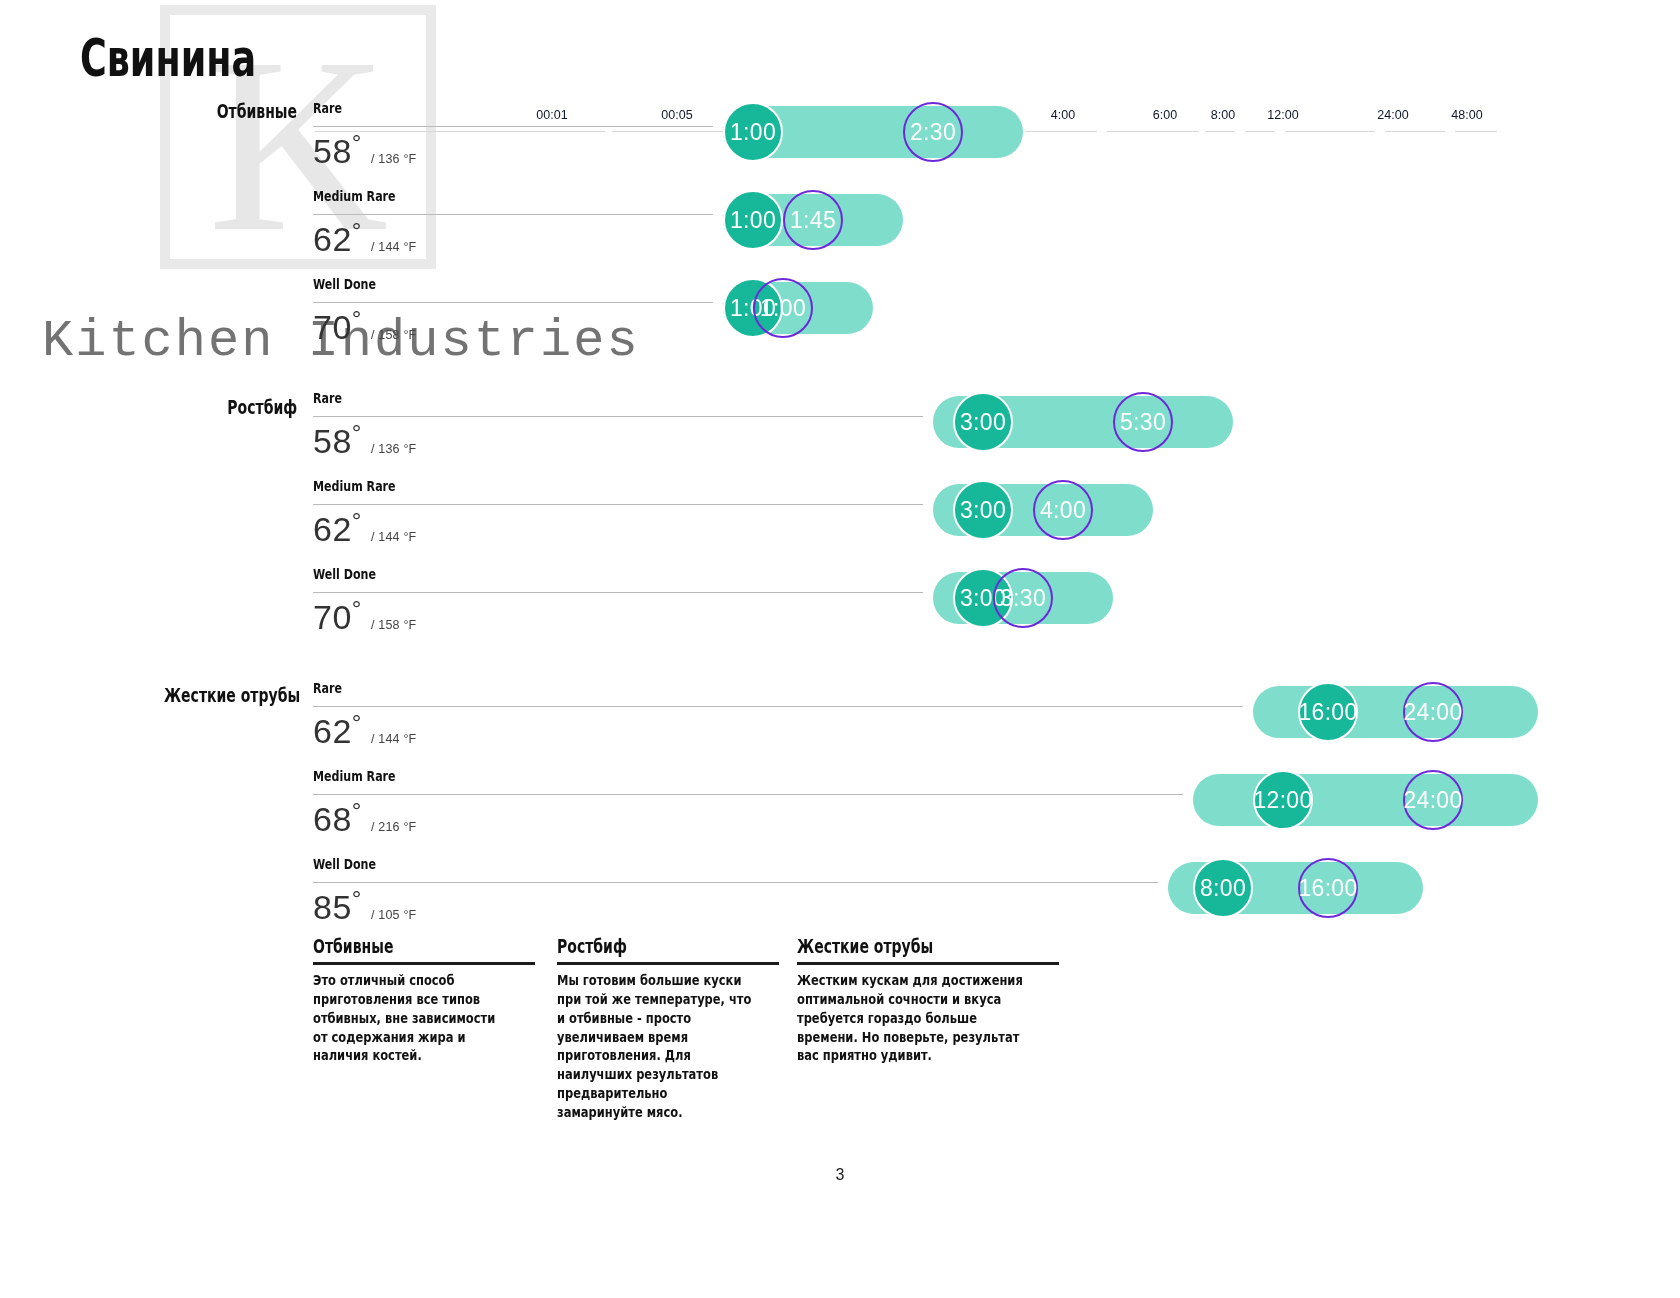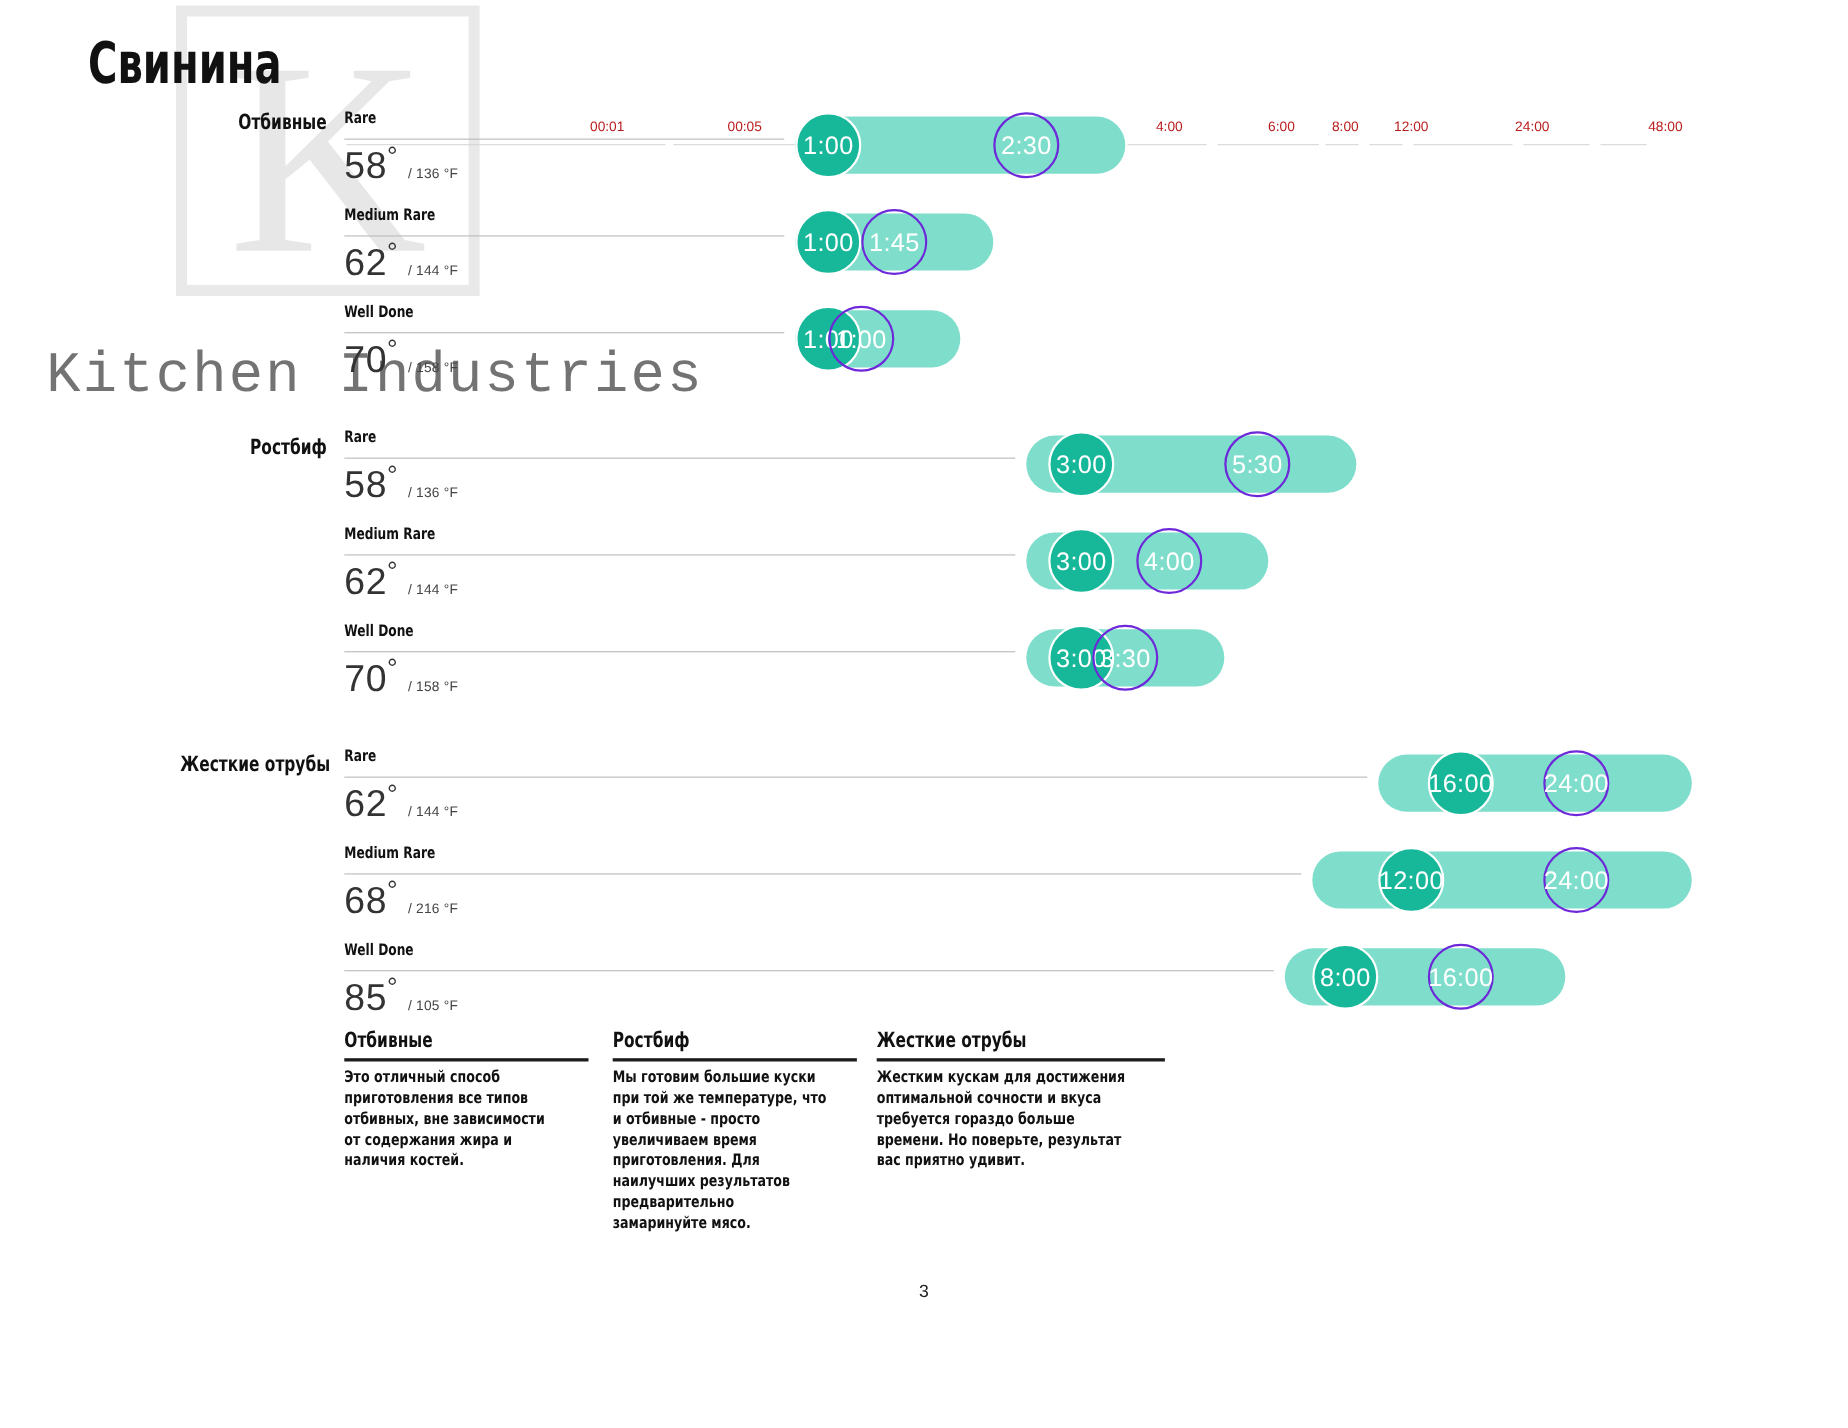--- a/index.html
+++ b/index.html
@@ -17,21 +17,21 @@
   #watermark .wmK{position:absolute;left:0;top:10px;width:276px;height:260px;display:flex;align-items:center;justify-content:center;
       font-family:"Liberation Serif", serif;font-size:250px;color:#e7e7e7;line-height:1;}
   #wmtext{position:absolute;left:42px;top:312px;font-family:Liberation Mono, monospace;font-size:52px;color:#737373;letter-spacing:2px;white-space:nowrap;pointer-events:none;}
 
   
   #page-title{position:absolute;left:80px;top:28px;font-size:52px;font-weight:bold;color:#111;
      font-family:"DejaVu Sans Condensed","Liberation Sans",sans-serif;transform:scaleX(0.78);transform-origin:left top;letter-spacing:0px;}
 
   
   #axis{position:absolute;left:315px;top:104px;width:1290px;height:34px;}
-  #axis .tick{position:absolute;top:4px;font-size:12.5px;color:#b91c1c;transform:translateX(-50%);white-space:nowrap;}
+  #axis .tick{position:absolute;top:4px;font-size:12.5px;color:#0f172a;transform:translateX(-50%);white-space:nowrap;}
   #axis .seg{position:absolute;top:27px;height:1px;background:#d8d8d8;}
 
   
   .group-label{position:absolute;font-size:19px;font-weight:bold;color:#111;
       font-family:"DejaVu Sans Condensed","Liberation Sans",sans-serif;transform:scaleX(0.82);transform-origin:right top;white-space:nowrap;text-align:right;}
 
   
   .row{position:absolute;left:313px;width:1300px;height:80px;}
   .row .doneness{position:absolute;left:0;top:0;font-size:14.5px;font-weight:bold;color:#111;
       font-family:"DejaVu Sans Condensed","Liberation Sans",sans-serif;transform:scaleX(0.85);transform-origin:left top;white-space:nowrap;}
@@ -73,21 +73,21 @@
 
 <div id="axis">
     <div class="tick" style="left: 237px;">00:01</div>
     <div class="tick" style="left: 362px;">00:05</div>
     <div class="tick" style="left: 670px;">3:00</div>
     <div class="tick" style="left: 748px;">4:00</div>
     <div class="tick" style="left: 850px;">6:00</div>
     <div class="tick" style="left: 908px;">8:00</div>
     <div class="tick" style="left: 968px;">12:00</div>
     <div class="tick" style="left: 1078px;">24:00</div>
-    <div class="tick" style="left: 1152px; margin-left: 47px;">48:00</div>
+    <div class="tick" style="left: 1152px;">48:00</div>
     <div class="seg" style="left: 0px; width: 290px;"></div>
     <div class="seg" style="left: 297px; width: 118px;"></div>
     <div class="seg" style="left: 420px; width: 190px;"></div>
     <div class="seg" style="left: 648px; width: 52px;"></div>
     <div class="seg" style="left: 710px; width: 72px;"></div>
     <div class="seg" style="left: 792px; width: 92px;"></div>
     <div class="seg" style="left: 890px; width: 30px;"></div>
     <div class="seg" style="left: 930px; width: 30px;"></div>
     <div class="seg" style="left: 970px; width: 90px;"></div>
     <div class="seg" style="left: 1070px; width: 60px;"></div>

